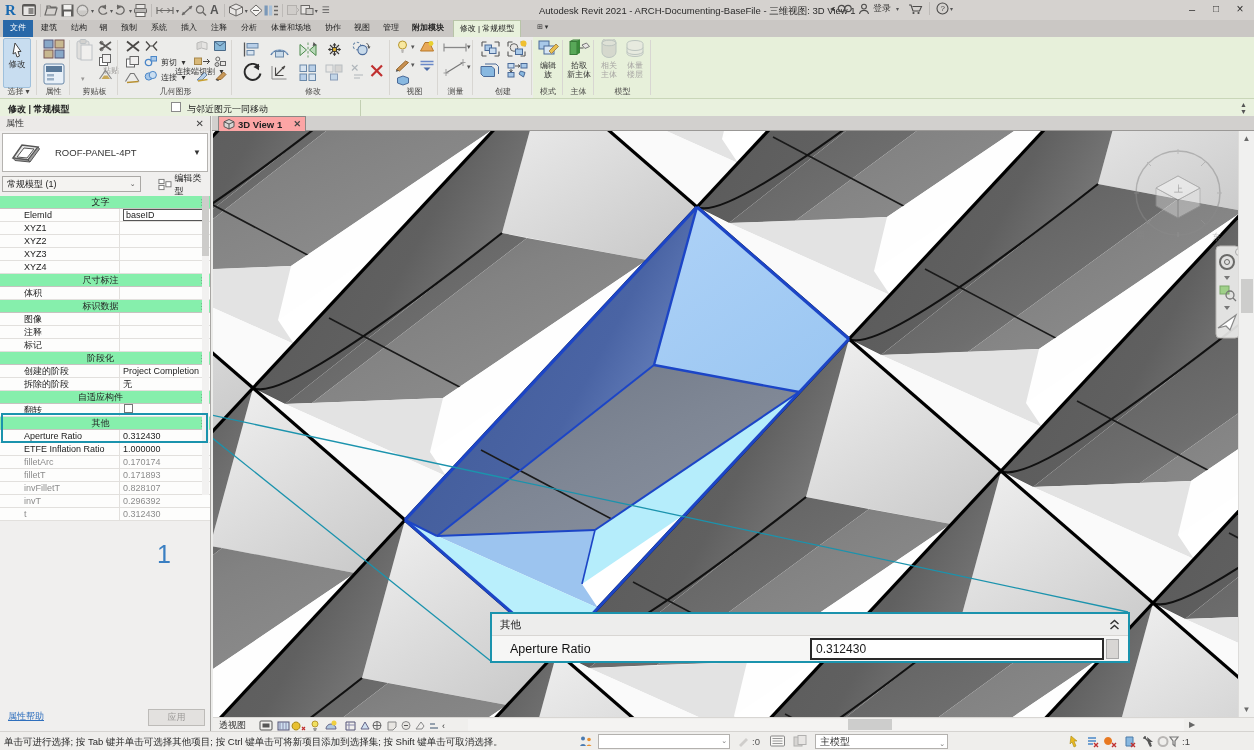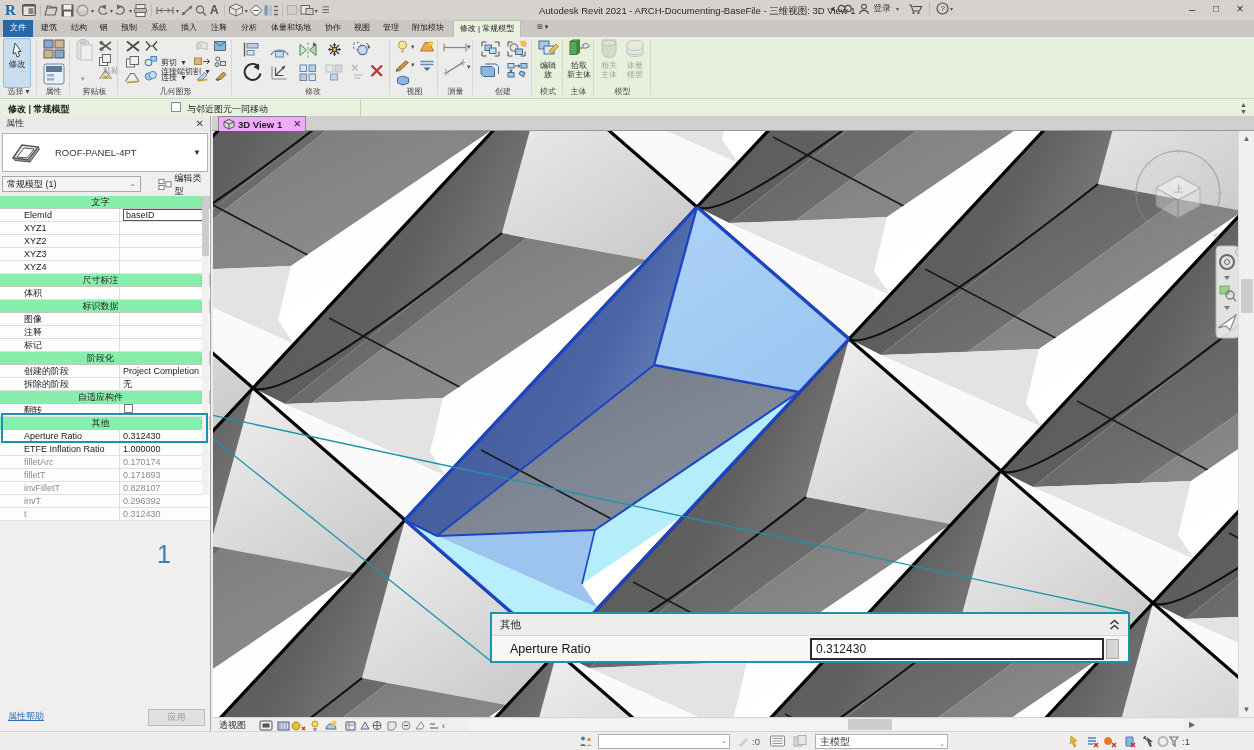--- a/index.html
+++ b/index.html
@@ -98,21 +98,21 @@
 #num1{position:absolute;left:157px;top:424px;font-size:25px;color:#3a7fc2;}
 #phelp{position:absolute;left:8px;bottom:8px;font-size:9px;color:#2f6fbd;
  text-decoration:underline;}
 #applybtn{position:absolute;right:5px;bottom:5px;width:57px;height:17px;
  background:#e3e1df;border:1px solid #bdbbb8;color:#9a9896;font-size:9px;
  text-align:center;line-height:15px;}
 
 #viewtabs{position:absolute;left:212px;top:116px;width:1042px;height:15px;
  background:#d2d0ce;border-bottom:1px solid #9a9896;}
 #vtab{position:absolute;left:6px;top:0px;width:88px;height:15px;
- background:#f0abfc;border:1px solid #8a8886;border-bottom:none;
+ background:#fca5a5;border:1px solid #8a8886;border-bottom:none;
  font-size:9.5px;font-weight:bold;color:#222;display:flex;align-items:center;}
 #canvas{position:absolute;left:213px;top:131px;width:1025px;height:586px;
  background:#ffffff;overflow:hidden;}
 #canvas svg.main{position:absolute;left:0;top:0;}
 
 #overlay{position:absolute;left:277px;top:481px;width:640px;height:51px;
  border:2px solid #1b93ad;background:#ededec;}
 #overlay .ohead{height:21px;display:flex;justify-content:space-between;
  align-items:center;padding:0 8px;color:#111;font-size:10.5px;}
 #overlay .orow{height:26px;background:#f6f6f5;border-top:1px solid #d8d6d3;
@@ -273,21 +273,21 @@
     <span class="rtab" style="left:95px;width:17px;">钢</span>
     <span class="rtab" style="left:117px;width:24px;">预制</span>
     <span class="rtab" style="left:147px;width:24px;">系统</span>
     <span class="rtab" style="left:177px;width:24px;">插入</span>
     <span class="rtab" style="left:207px;width:24px;">注释</span>
     <span class="rtab" style="left:237px;width:24px;">分析</span>
     <span class="rtab" style="left:267px;width:48px;">体量和场地</span>
     <span class="rtab" style="left:321px;width:24px;">协作</span>
     <span class="rtab" style="left:350px;width:24px;">视图</span>
     <span class="rtab" style="left:379px;width:24px;">管理</span>
-    <span class="rtab" style="left:408px;width:40px;">附加模块</span>
+    <span class="rtab" style="left:408px;width:40px;font-weight:bold;">附加模块</span>
  <span id="atab">修改 | 常规模型</span>
  <span id="tabdd">⊞ ▾</span>
 </div>
 
 <div id="ribbon">
  <div class="ctx"></div>
  <div class="rgroup" style="left:0px;width:37px;">
       <div id="modifybtn">
         <svg width="13" height="17" viewBox="0 0 13 17">
           <path d="M4 1 L10 9.5 L7 9.5 L8.5 14 L6 15 L4.5 10.5 L2 12 Z" fill="#fff" stroke="#444"></path>
@@ -346,21 +346,21 @@
         <rect x="5" y="0.5" width="8.5" height="8" fill="#f0efee" stroke="#666"></rect>
       </svg>
       <svg class="ribicon" style="left:5px;top:34px;" width="18" height="13" viewBox="0 0 18 13">
         <path d="M1.5 10.5 L6.5 2.5 l3.5 0 l5 8" fill="none" stroke="#777" stroke-width="1.1"></path>
         <path d="M3 11.5 l11.5 -1" stroke="#b89030" stroke-width="1.7"></path>
       </svg>
       <svg class="ribicon" style="left:25px;top:3px;" width="15" height="12" viewBox="0 0 15 12">
         <path d="M2 1.5 l4 4.5 l-4 4.5 M13 1.5 l-4 4.5 l4 4.5" fill="none" stroke="#4a4846" stroke-width="1.3"></path>
         <path d="M6.5 6 l2 0" stroke="#4a4846"></path>
       </svg>
-      <span class="ritxt" style="left:42px;top:5px;margin-top:24px;">连接端切割 &nbsp;▾</span>
+      <span class="ritxt" style="left:56px;top:5px;margin-top:24px;">连接端切割 &nbsp;▾</span>
       <svg class="ribicon" style="left:25px;top:18px;" width="14" height="12" viewBox="0 0 14 12">
         <circle cx="4.5" cy="7.5" r="3.2" fill="none" stroke="#4a86c8" stroke-width="1.3"></circle>
         <rect x="7" y="1.5" width="5.5" height="4.5" fill="#a8c8e8" stroke="#4a86c8"></rect>
       </svg>
       <span class="ritxt" style="left:42px;top:20px;">剪切 &nbsp;▾</span>
       <svg class="ribicon" style="left:25px;top:33px;" width="14" height="12" viewBox="0 0 14 12">
         <circle cx="4.8" cy="6.5" r="3.6" fill="#a8c8e8" stroke="#4a86c8"></circle>
         <circle cx="8.8" cy="5" r="3.6" fill="#cadef0" stroke="#4a86c8"></circle>
       </svg>
       <span class="ritxt" style="left:42px;top:35px;">连接 &nbsp;▾</span>
@@ -1047,20 +1047,21 @@
    <path d="M172 9 l8 0 m-8 -4 l5 0" stroke="#789" stroke-width="1.4"></path>
    <text x="184" y="10" font-size="9" fill="#333">‹</text>
   </svg>
  </div>
  <div id="htrack"></div>
  <div id="hthumb"></div>
  <div id="harrow">▶</div>
 </div>
 
 <div id="statusbar">
+ <span class="stext">单击可进行选择; 按 Tab 键并单击可选择其他项目; 按 Ctrl 键单击可将新项目添加到选择集; 按 Shift 键单击可取消选择。</span>
  <svg style="position:absolute;left:578px;top:3px;" width="16" height="13" viewBox="0 0 16 13">
       <circle cx="5" cy="3.5" r="2" fill="#4a7ab0"></circle>
       <path d="M2 11 A3.2 3.2 0 0 1 8 11 Z" fill="#4a7ab0"></path>
       <circle cx="11" cy="4.5" r="1.8" fill="#e89030"></circle>
       <path d="M8.5 11 A2.8 2.8 0 0 1 13.5 11 Z" fill="#e89030"></path>
     </svg>
  <span class="scombo" style="left:598px;top:2px;width:132px;">
       <span class="ca">⌄</span>
     </span>
  <svg style="position:absolute;left:737px;top:4px;" width="13" height="11" viewBox="0 0 13 11" opacity="0.5">

